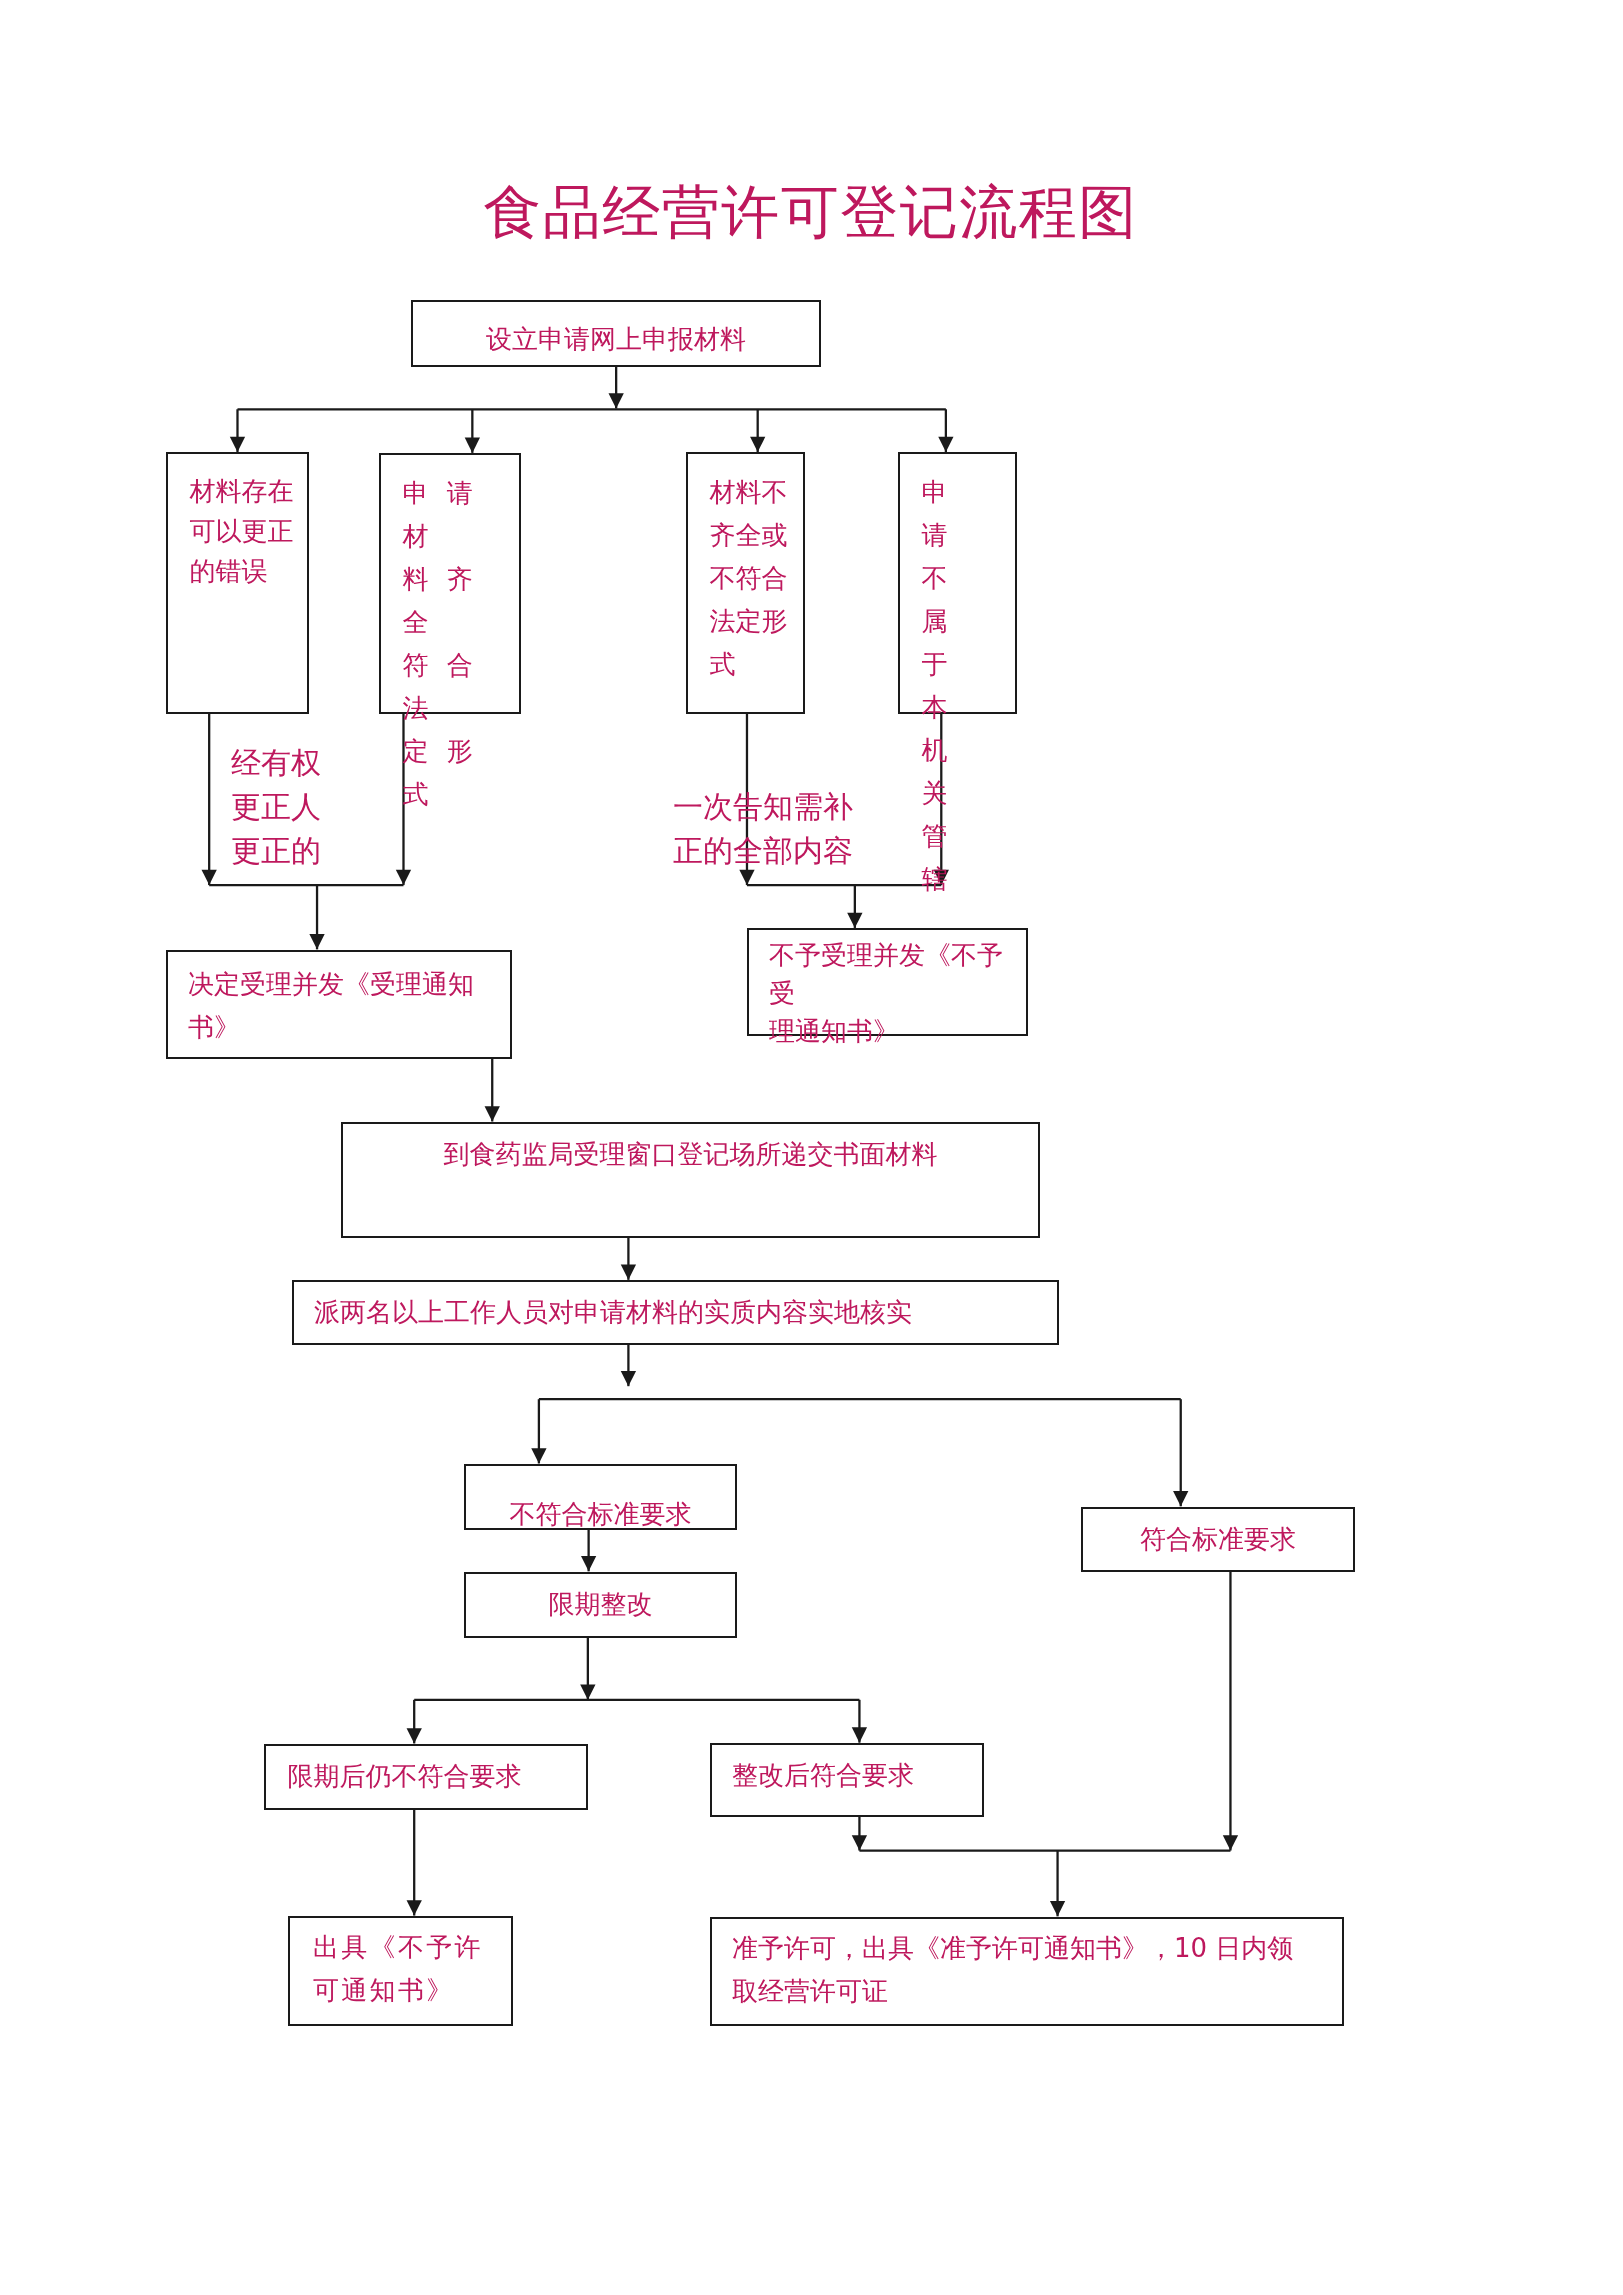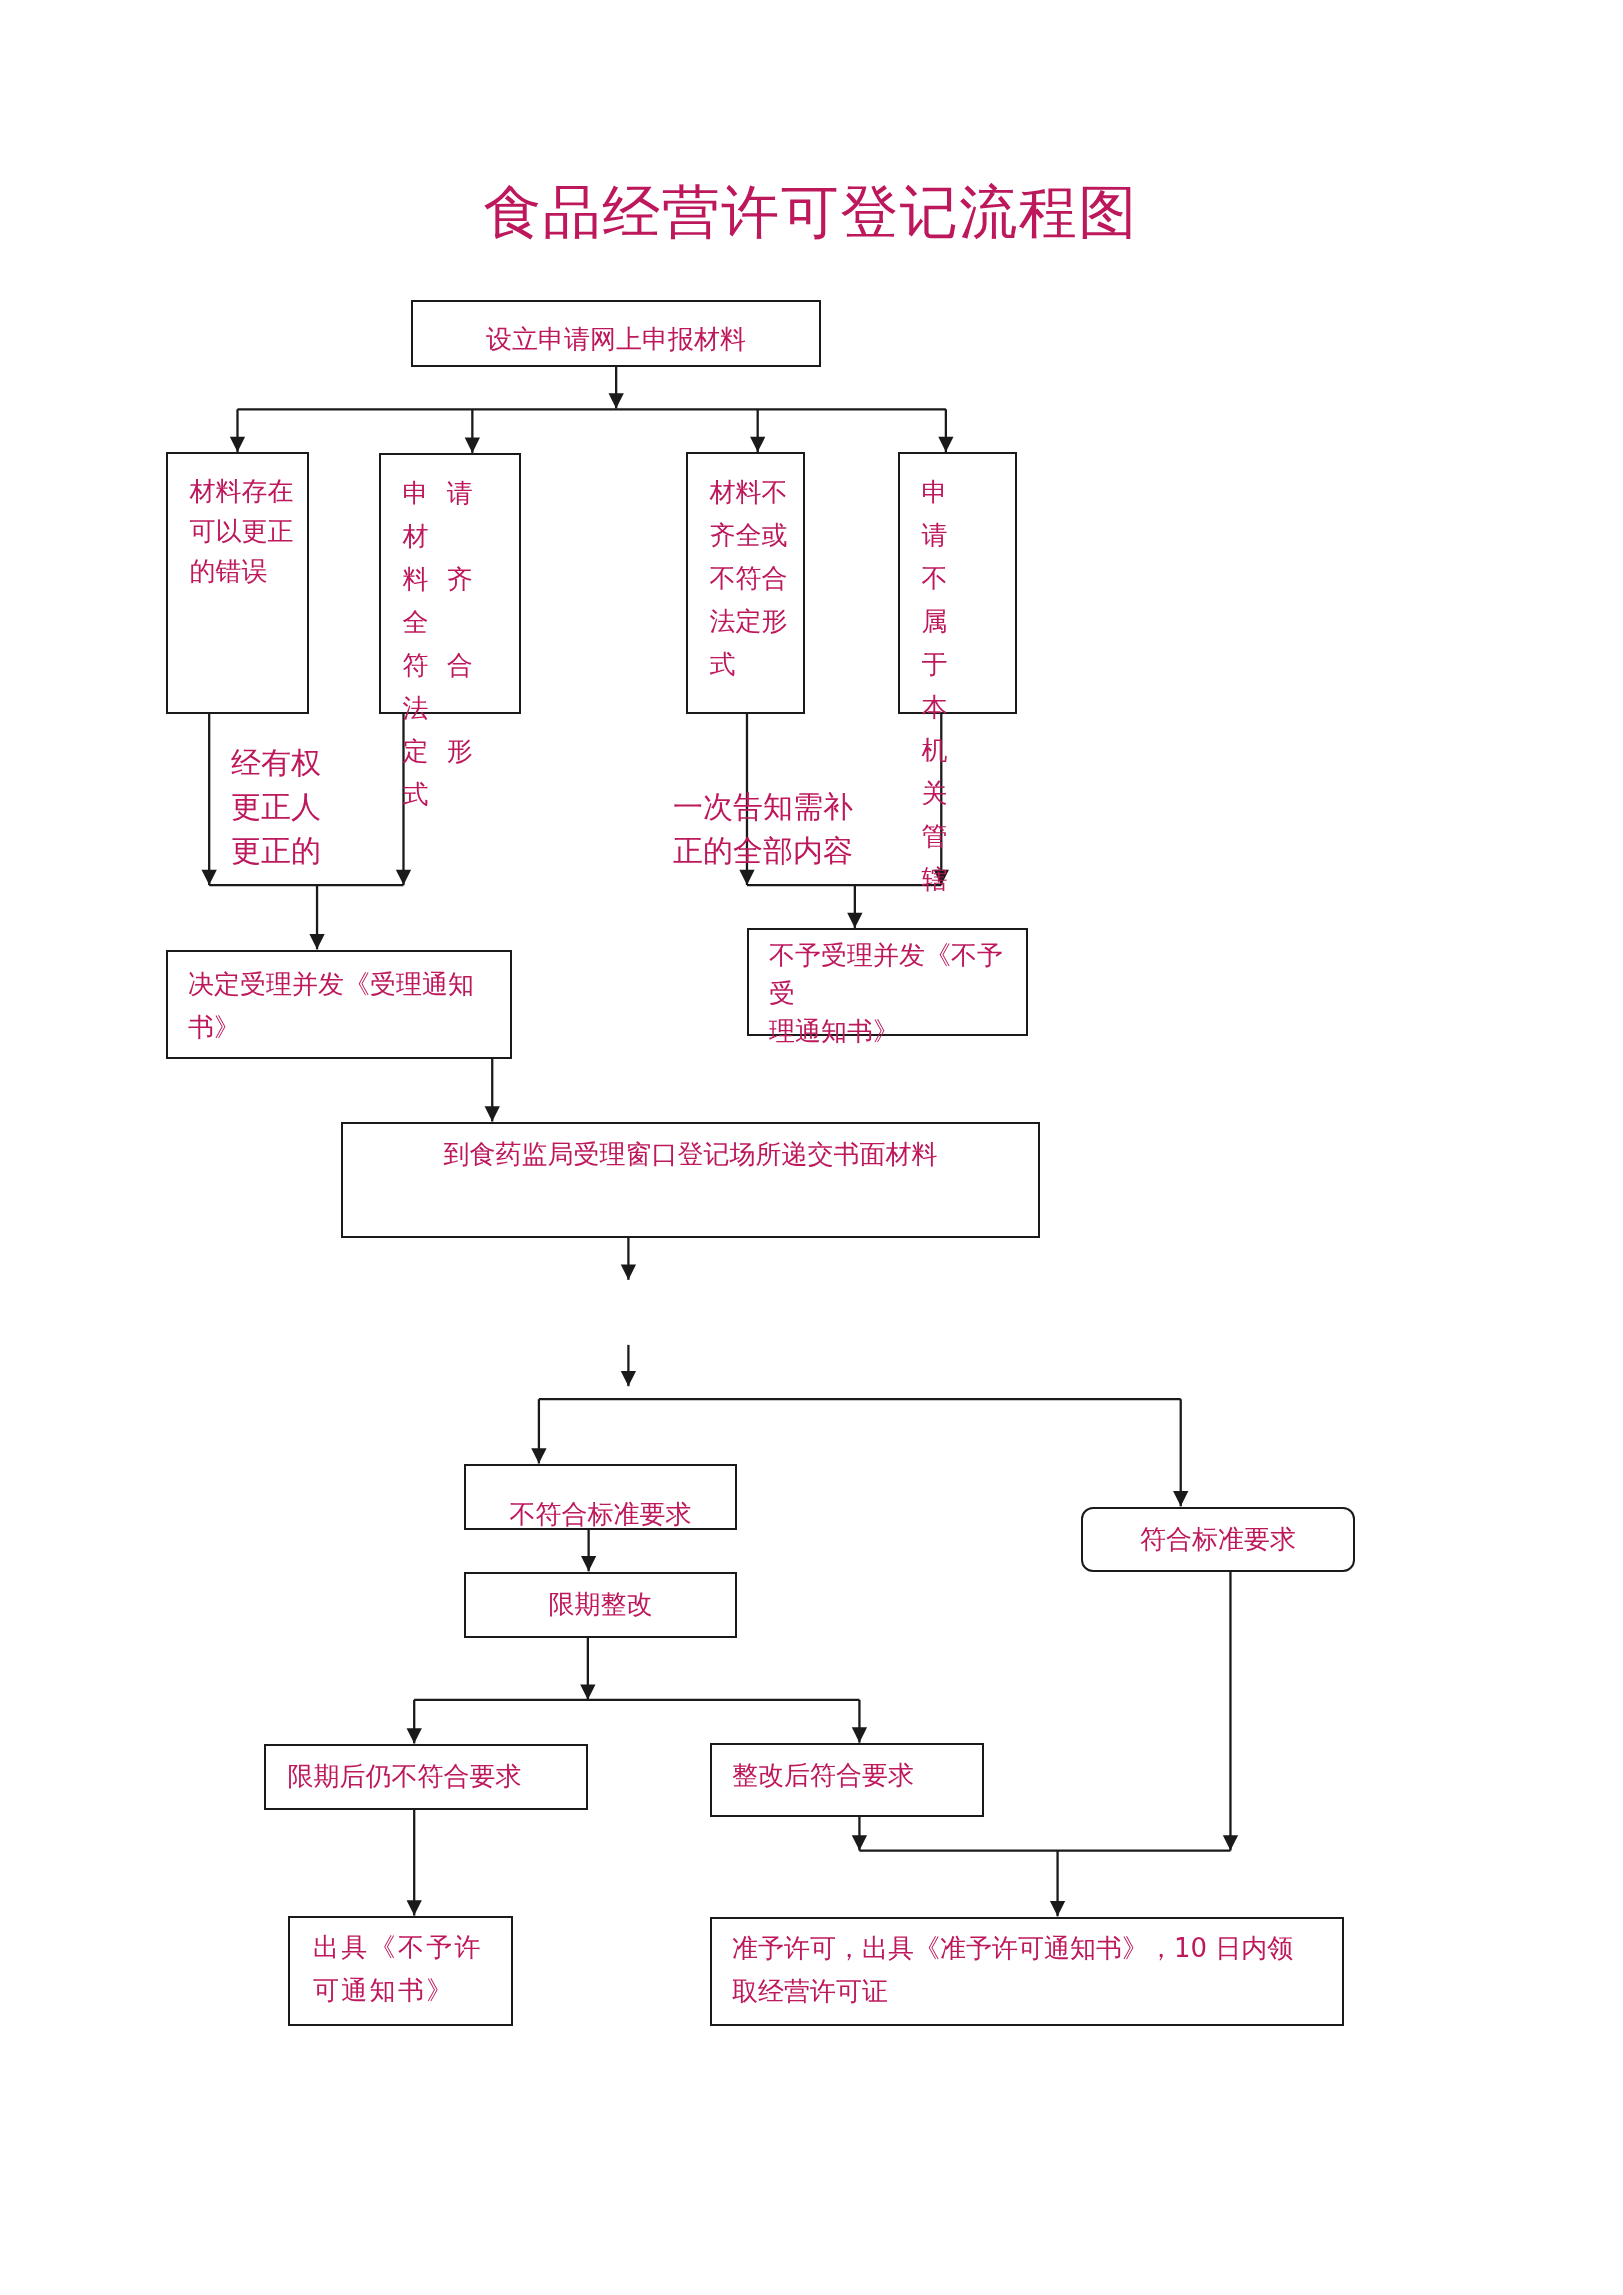--- a/index.html
+++ b/index.html
@@ -148,30 +148,33 @@
 
   <div class="box" style="left:747px;top:928px;width:281px;height:108px;padding:6px 0 0 20px;line-height:38px;">
     <span class="txt">不予受理并发《不予受
 理通知书》</span>
   </div>
 
   <div class="box" style="left:341px;top:1122px;width:699px;height:116px;text-align:center;padding-top:9.2px;">
     <span class="txt">到食药监局受理窗口登记场所递交书面材料</span>
   </div>
 
+  <div class="box" style="left:292px;top:1280px;width:767px;height:65px;padding:9.2px 0 0 20px;">
+    <span class="txt">派两名以上工作人员对申请材料的实质内容实地核实</span>
+  </div>
 
   <div class="box" style="left:464px;top:1464px;width:273px;height:66px;text-align:center;padding-top:27px;">
     <span class="txt">不符合标准要求</span>
   </div>
 
   <div class="box" style="left:464px;top:1572px;width:273px;height:66px;text-align:center;padding-top:9.2px;">
     <span class="txt">限期整改</span>
   </div>
 
-  <div class="box" style="left:1081px;top:1507px;width:274px;height:65px;text-align:center;padding-top:9.2px;border-radius:12px;">
+  <div class="box" style="left:1081px;top:1507px;width:274px;height:65px;text-align:center;padding-top:9.2px;">
     <span class="txt">符合标准要求</span>
   </div>
 
   <div class="box" style="left:264px;top:1744px;width:324px;height:66px;padding:9.2px 0 0 21.4px;">
     <span class="txt">限期后仍不符合要求</span>
   </div>
 
   <div class="box" style="left:710px;top:1743px;width:274px;height:74px;padding:9.2px 0 0 20px;">
     <span class="txt">整改后符合要求</span>
   </div>

